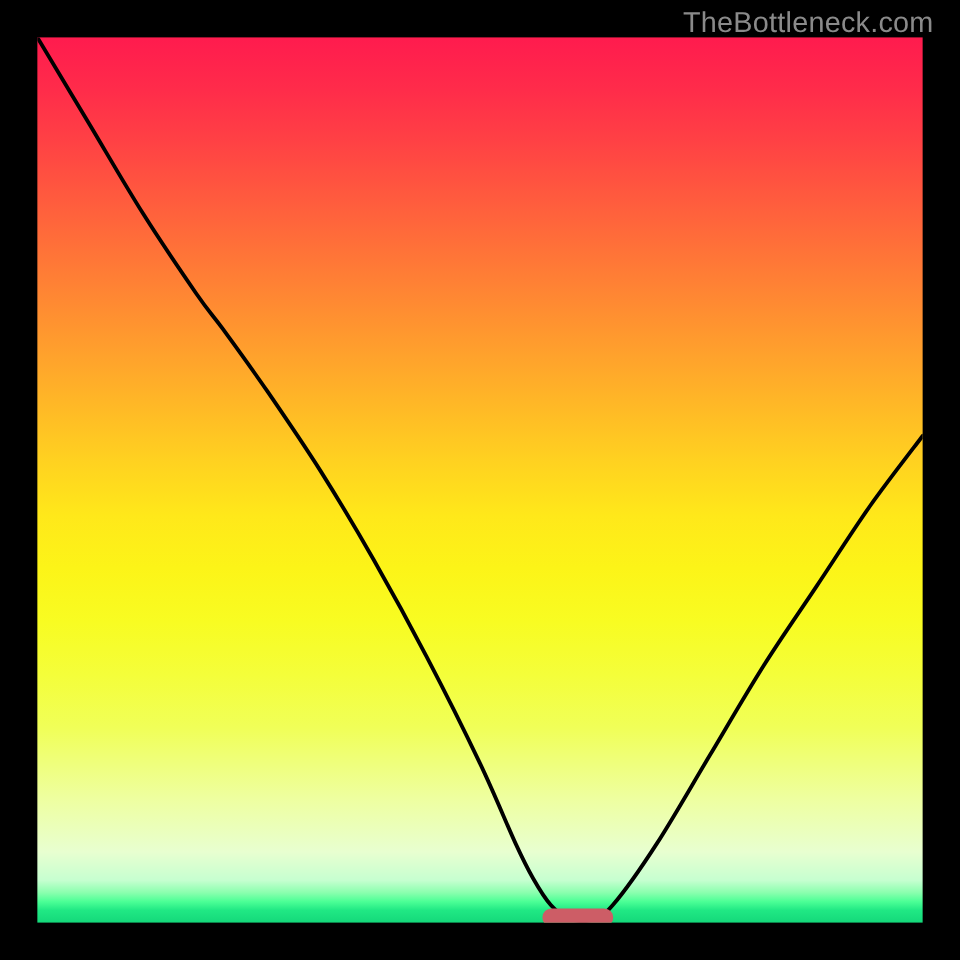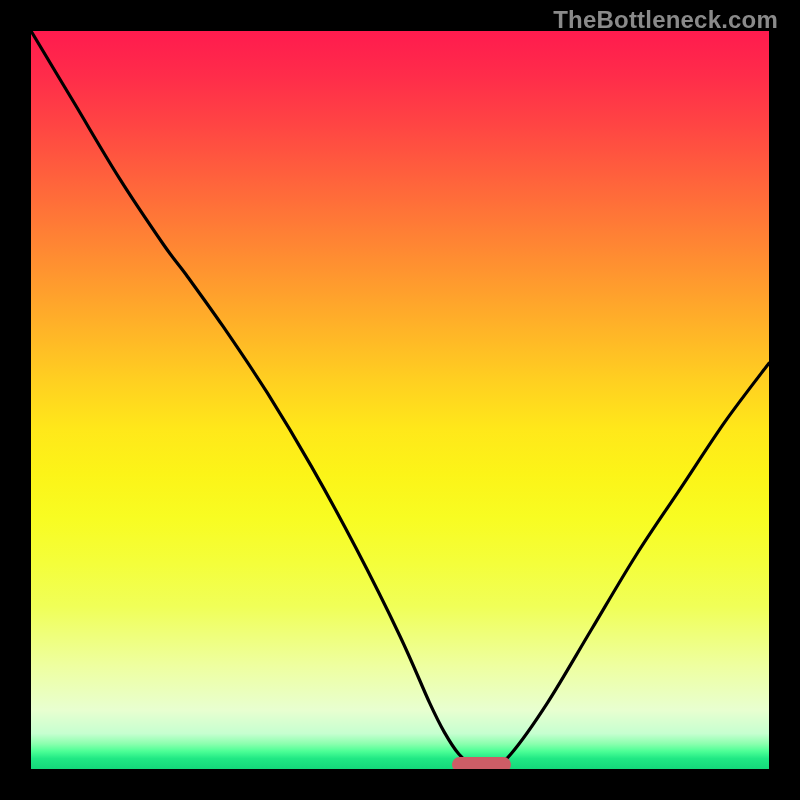--- a/index.html
+++ b/index.html
@@ -55,21 +55,21 @@
     height: 15px;
     border-radius: 8px;
     background: #cd5d66;
   }
   .watermark {
     position: absolute;
     top: 6px;
     right: 22px;
     font-family: Arial, Helvetica, sans-serif;
     font-size: 24px;
-    font-weight: 700;
+    font-weight: 400;
     color: #8a8a8a;
     letter-spacing: 0.2px;
   }
 </style>
 </head>
 <body>
 
 <div class="watermark">TheBottleneck.com</div>
 
 <div class="frame">

